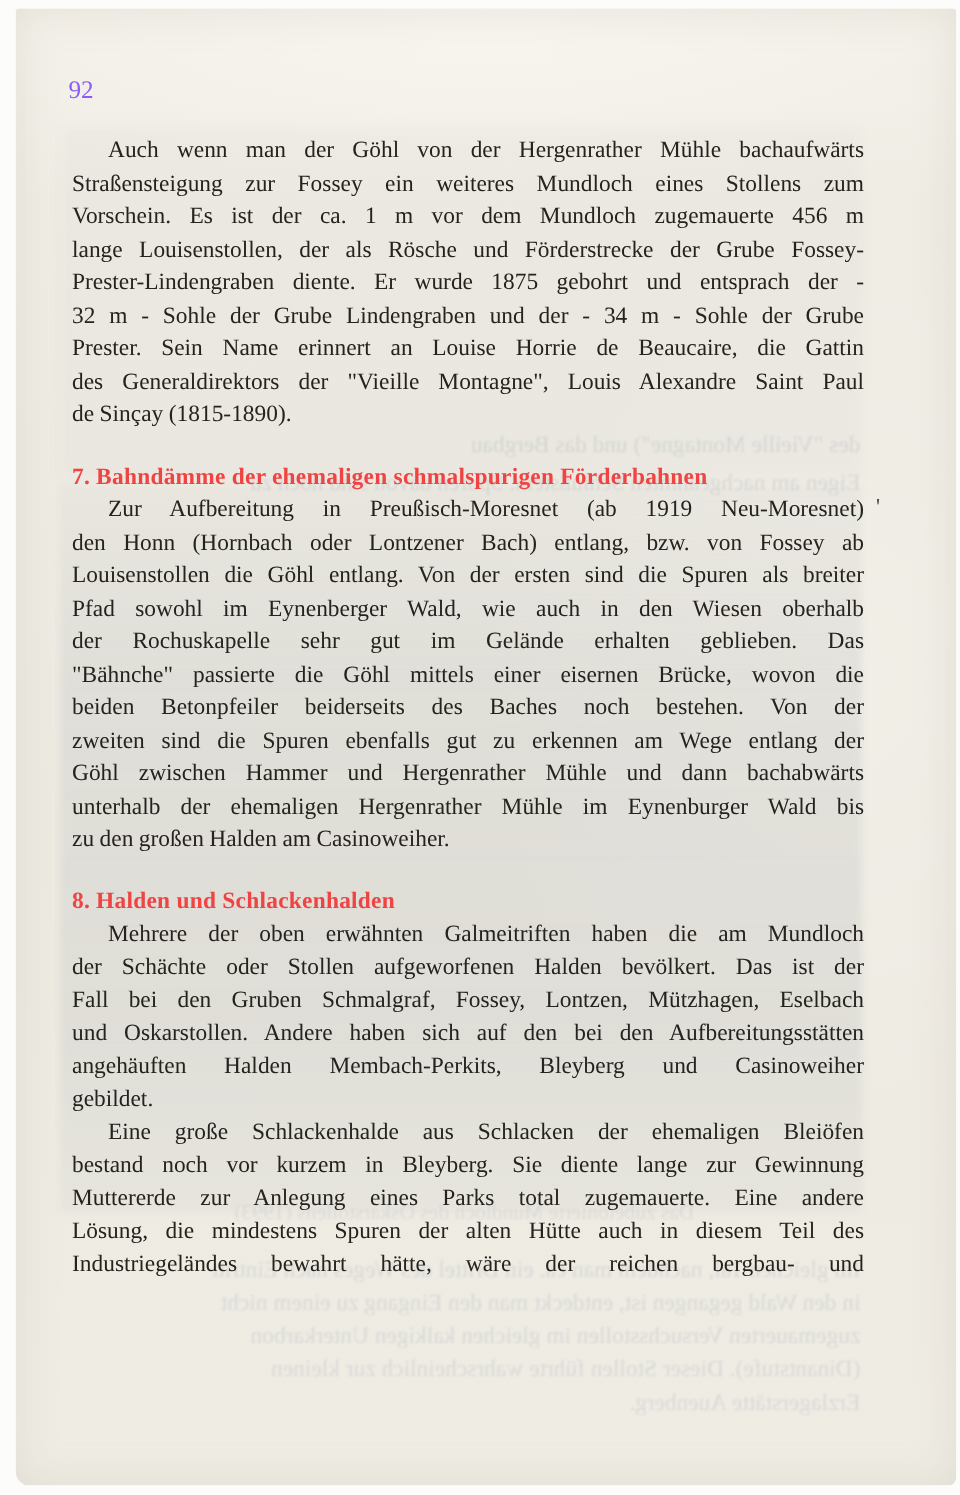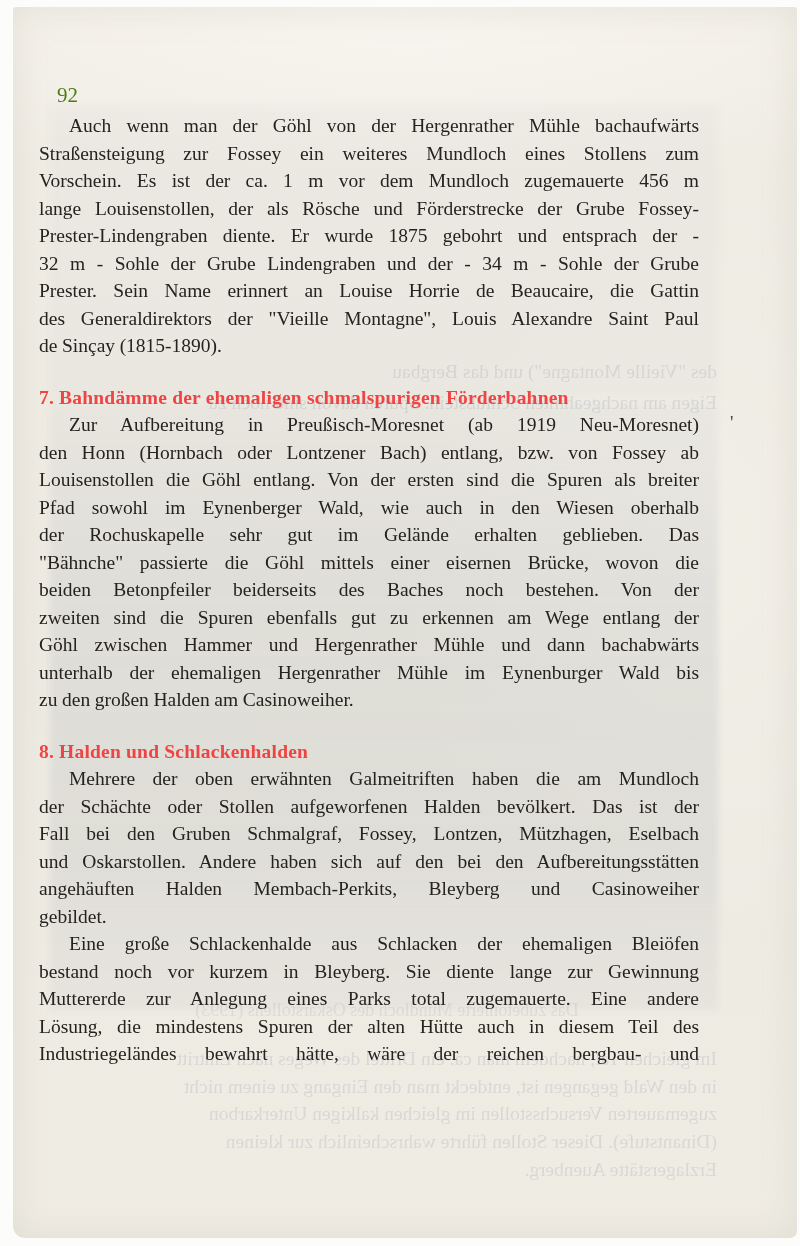--- a/index.html
+++ b/index.html
@@ -27,25 +27,25 @@
       rgba(195,197,194,.34) 74%,
       rgba(198,200,196,.18) 100%);
     filter:blur(3px);
   }
   .tint2{
     position:absolute;left:50px;top:106px;width:668px;height:292px;
     background:rgba(200,201,198,.10);
     filter:blur(5px);
   }
   .pagenum{
-    position:absolute;left:57px;top:80px;
-    font-size:21px;line-height:30px;color:#4d7c0f;
+    position:absolute;left:57px;top:60px;
+    font-size:21px;line-height:30px;color:#8b5cf6;
   }
   .column{
-    position:absolute;left:39px;top:112px;width:660px;color:#26231f;
+    position:absolute;left:60px;top:112px;width:660px;color:#26231f;
   }
   .line{
     font-size:19.5px;line-height:27.5px;
     white-space:nowrap;
     text-align:justify;text-align-last:justify;text-justify:inter-word;
     word-spacing:-0.3px;
   }
   .line.indent{padding-left:30px;}
   .line.noJust{text-align-last:left;}
   .heading{

